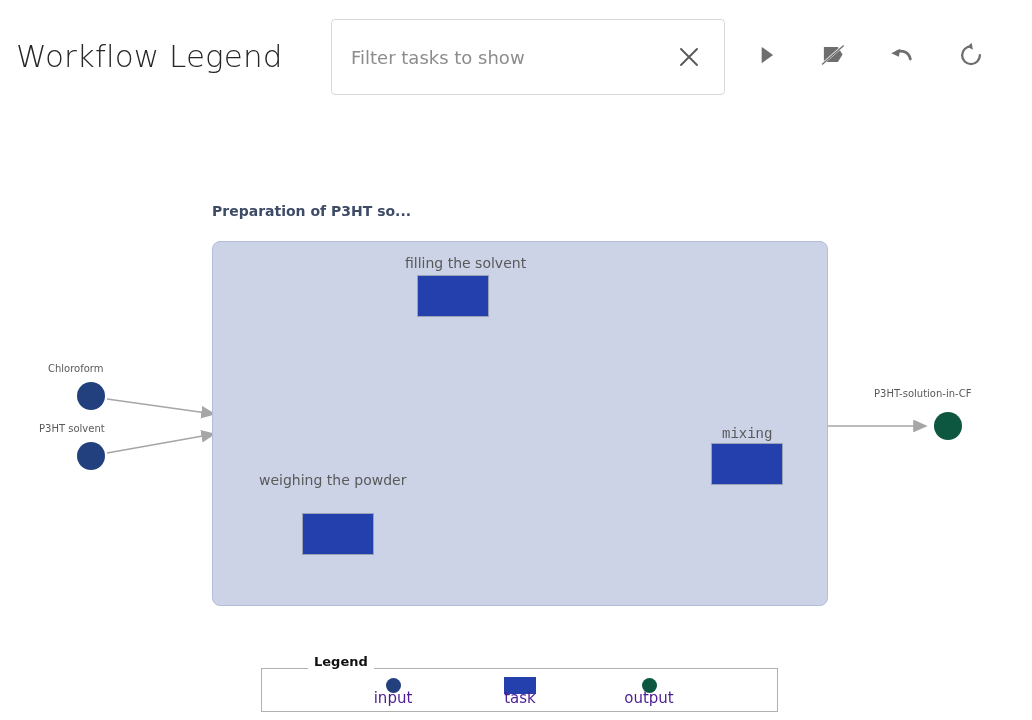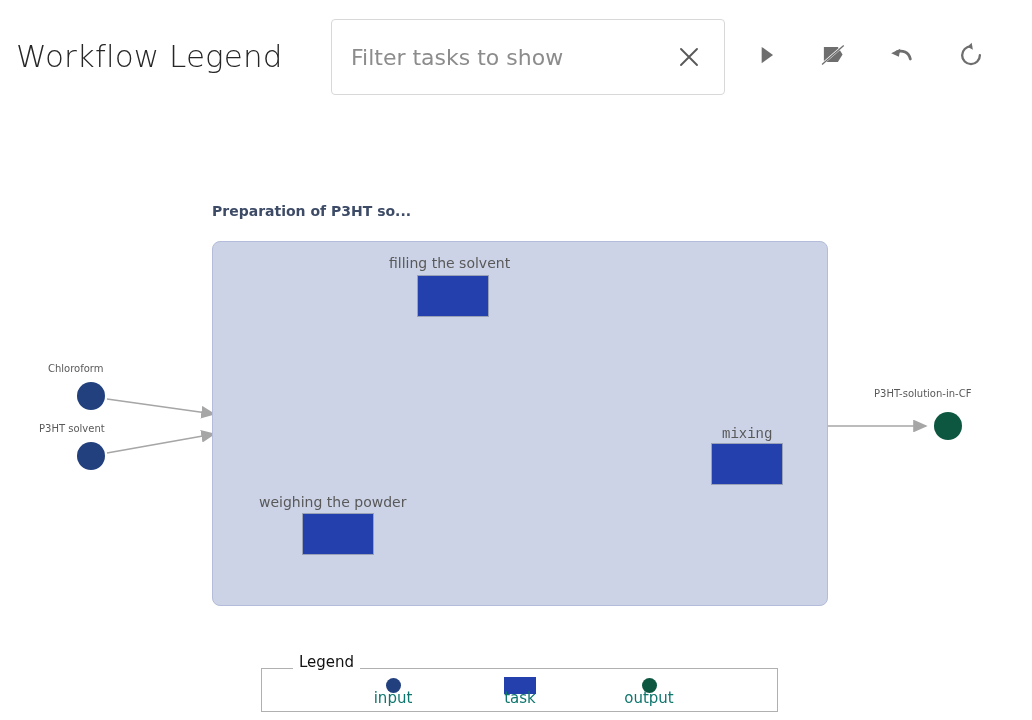--- a/index.html
+++ b/index.html
@@ -46,21 +46,21 @@
   #filter-input {
     position: absolute;
     left: 19px;
     top: 0;
     width: 300px;
     height: 74px;
     border: none;
     outline: none;
     background: transparent;
     font-family: "DejaVu Sans", "Liberation Sans", sans-serif;
-    font-size: 22px;
+    font-size: 18px;
     color: #4c4c4c;
     padding: 0;
   }
   #filter-input::placeholder {
     color: #8c8c8c;
     opacity: 1;
   }
   #filter-clear-button {
     position: absolute;
     right: 18px;
@@ -170,47 +170,47 @@
     position: absolute;
     left: 261px;
     top: 668px;
     width: 517px;
     height: 44px;
     box-sizing: border-box;
     border: 1px solid #b0b0b0;
   }
   #legend-caption {
     position: absolute;
-    left: 293px;
+    left: 308px;
     top: 653px;
     background: #ffffff;
     padding: 0 6px;
-    font-size: 15px;
-    font-weight: normal;
+    font-size: 13px;
+    font-weight: bold;
     color: #111111;
     line-height: 18px;
   }
   .legend-entry {
     position: absolute;
     top: 0;
     width: 120px;
     text-align: center;
   }
   .legend-entry .legend-marker {
     position: absolute;
     left: 50%;
   }
   .legend-entry .legend-text {
     position: absolute;
     left: 0;
     top: 20px;
     width: 120px;
     text-align: center;
     font-size: 15px;
-    color: #0f766e;
+    color: #4c1d95;
   }
   .legend-marker.circle {
     width: 15px; height: 15px;
     margin-left: -7px;
     top: 9px;
     border-radius: 50%;
   }
   .legend-marker.rect {
     width: 32px; height: 17px;
     margin-left: -16px;
@@ -275,24 +275,24 @@
     </defs>
     <line x1="107" y1="284" x2="214" y2="299" stroke="#a6a6a6" stroke-width="1.6" marker-end="url(#arrowhead)"></line>
     <line x1="107" y1="338" x2="214" y2="319" stroke="#a6a6a6" stroke-width="1.6" marker-end="url(#arrowhead)"></line>
     <line x1="828" y1="311" x2="926" y2="311" stroke="#a6a6a6" stroke-width="1.6" marker-end="url(#arrowhead)"></line>
   </svg>
 
   <div id="cluster-title">Preparation of P3HT so...</div>
 
   <div id="cluster-box"></div>
 
-  <div class="task-label" style="left:389px; top:140px;">filling the solvent</div>
+  <div class="task-label" style="left:405px; top:140px;">filling the solvent</div>
   <div class="task-node" style="left:417px; top:160px; width:72px; height:42px;"></div>
 
-  <div class="task-label" style="left:259px; top:379px;">weighing the powder</div>
+  <div class="task-label" style="left:259px; top:357px;">weighing the powder</div>
   <div class="task-node" style="left:302px; top:398px; width:72px; height:42px;"></div>
 
   <div class="task-label" style="left:722px; top:311px;font-family:Liberation Mono, monospace;">mixing</div>
   <div class="task-node" style="left:711px; top:328px; width:72px; height:42px;"></div>
 
   <div class="io-label" style="left:48px; top:248px;">Chloroform</div>
   <div class="io-node input" style="left:77px; top:267px; width:28px; height:28px;"></div>
 
   <div class="io-label" style="left:39px; top:308px;">P3HT solvent</div>
   <div class="io-node input" style="left:77px; top:327px; width:28px; height:28px;"></div>

